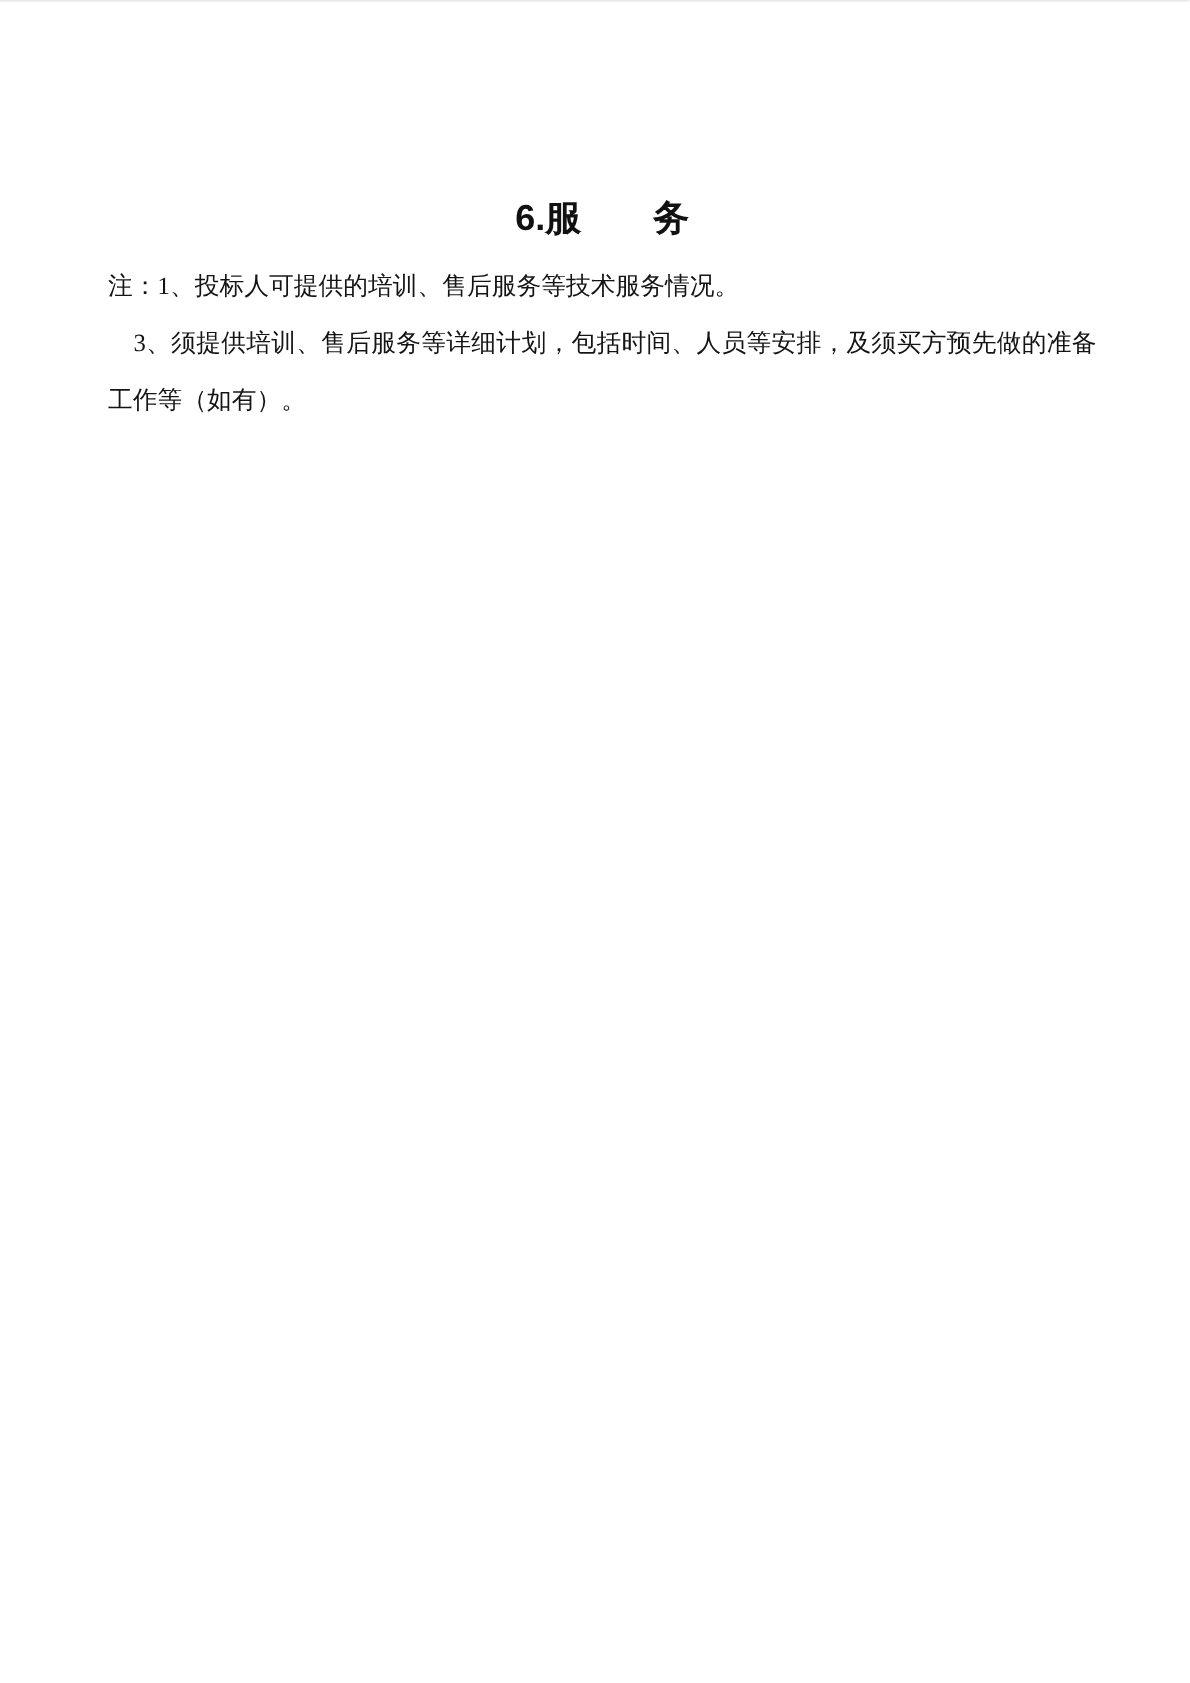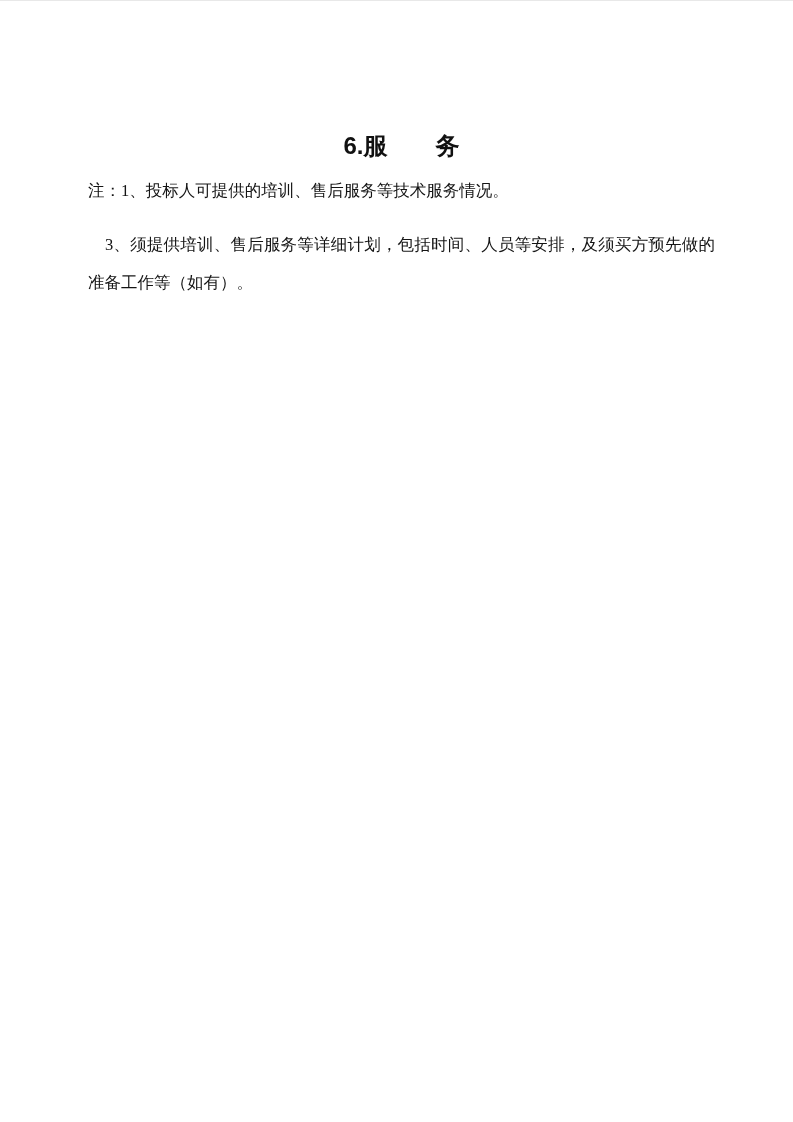--- a/index.html
+++ b/index.html
@@ -25,21 +25,21 @@
     padding-top: 130px;
     text-align: center;
     font-family: "Liberation Sans", "DejaVu Sans", sans-serif;
     font-weight: 600;
     font-size: 24px;
     line-height: 30px;
     white-space: pre;
     color: #111111;
   }
   .para {
-    margin: 16px;
+    margin: 0;
     font-size: 16.5px;
     line-height: 38px;
     text-align: justify;
     color: #141414;
   }
   .para.note-first {
     margin-top: 11px;
   }
   .para.note-second {
     text-indent: 17px;

